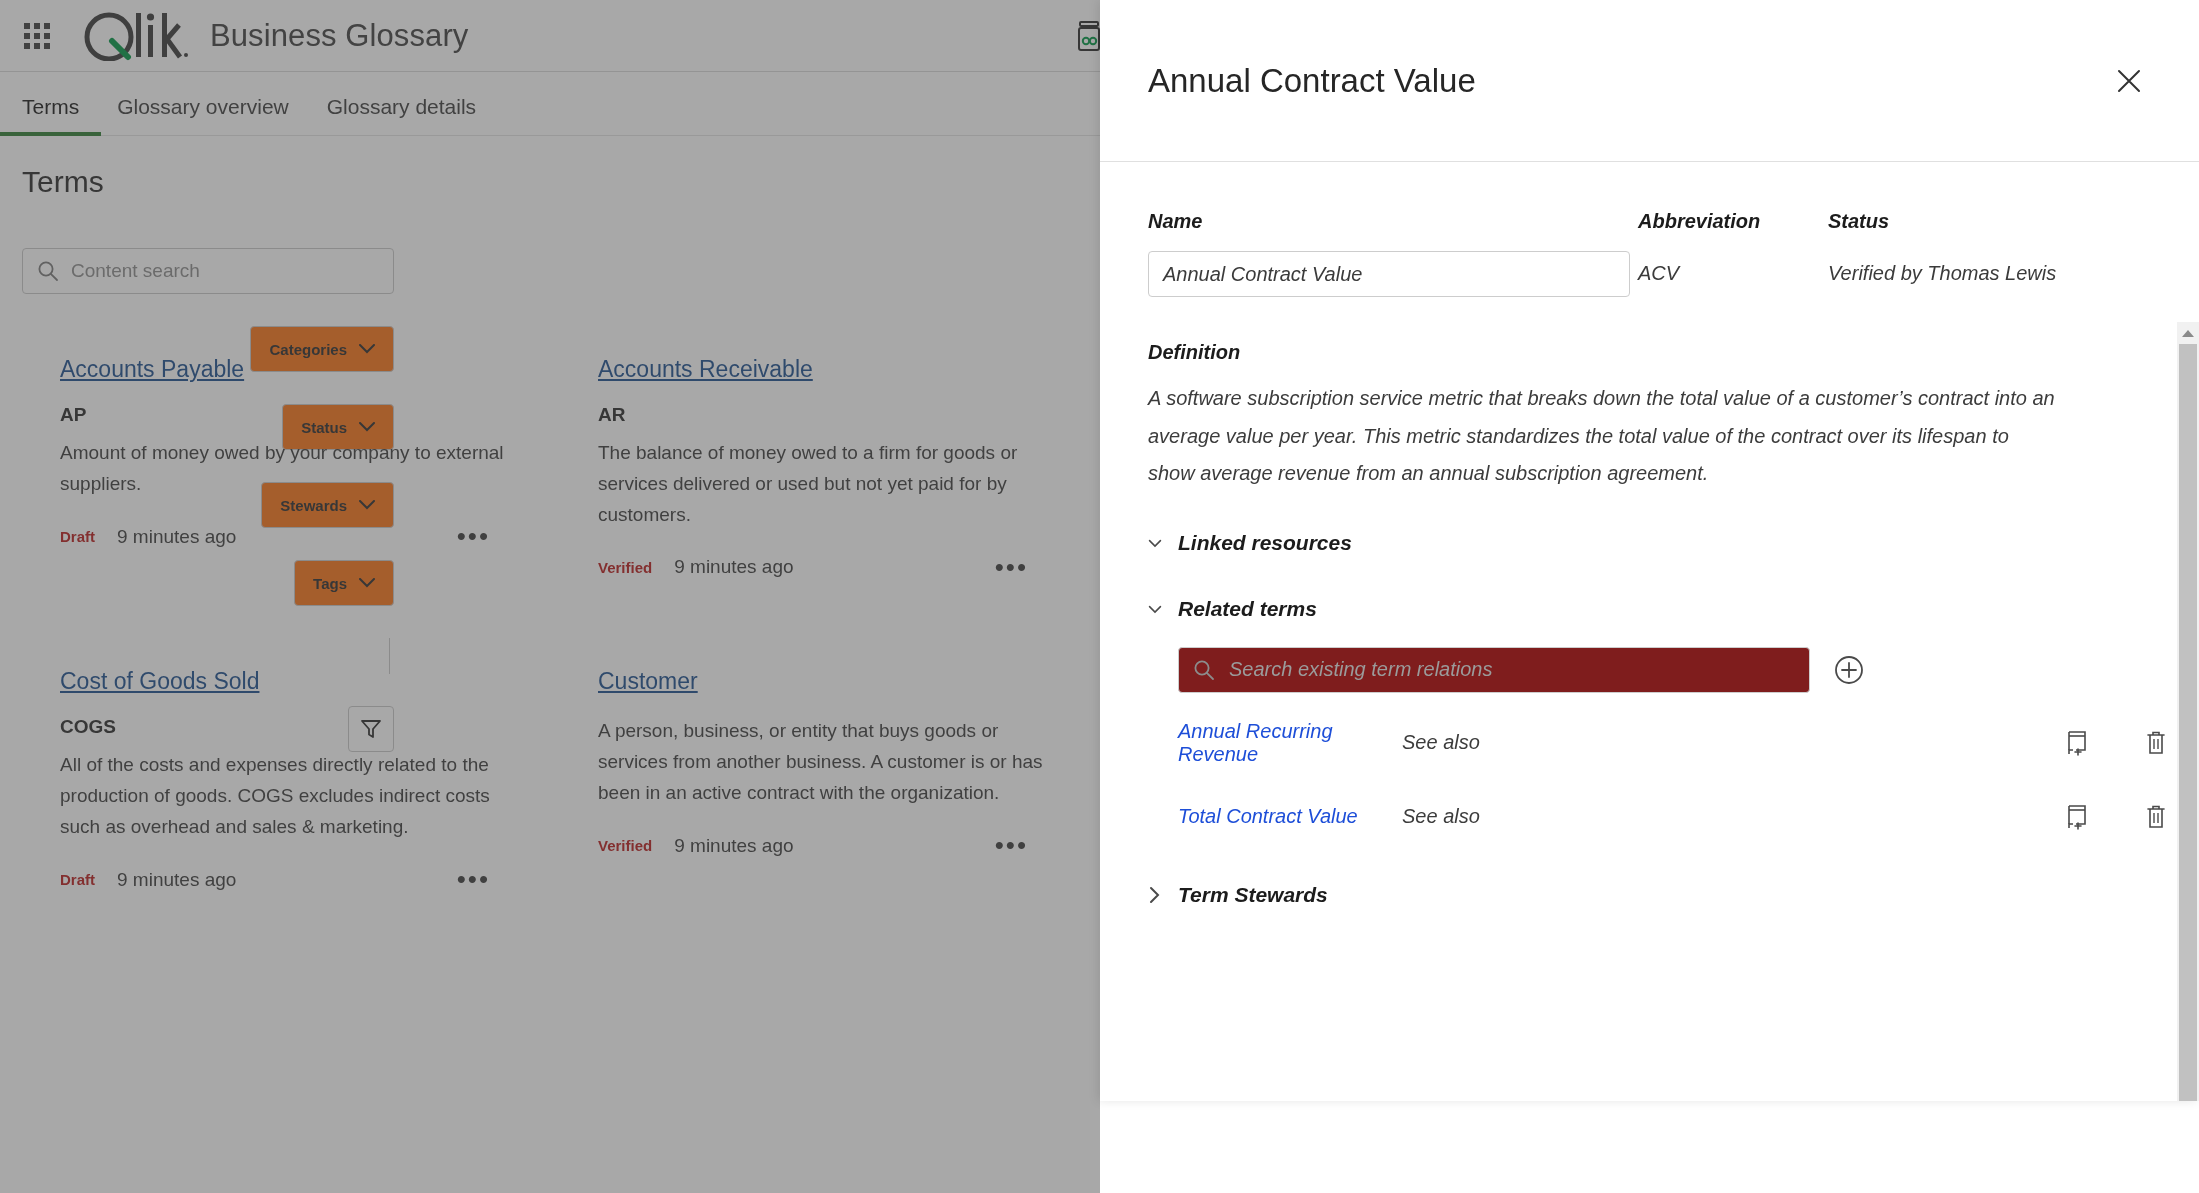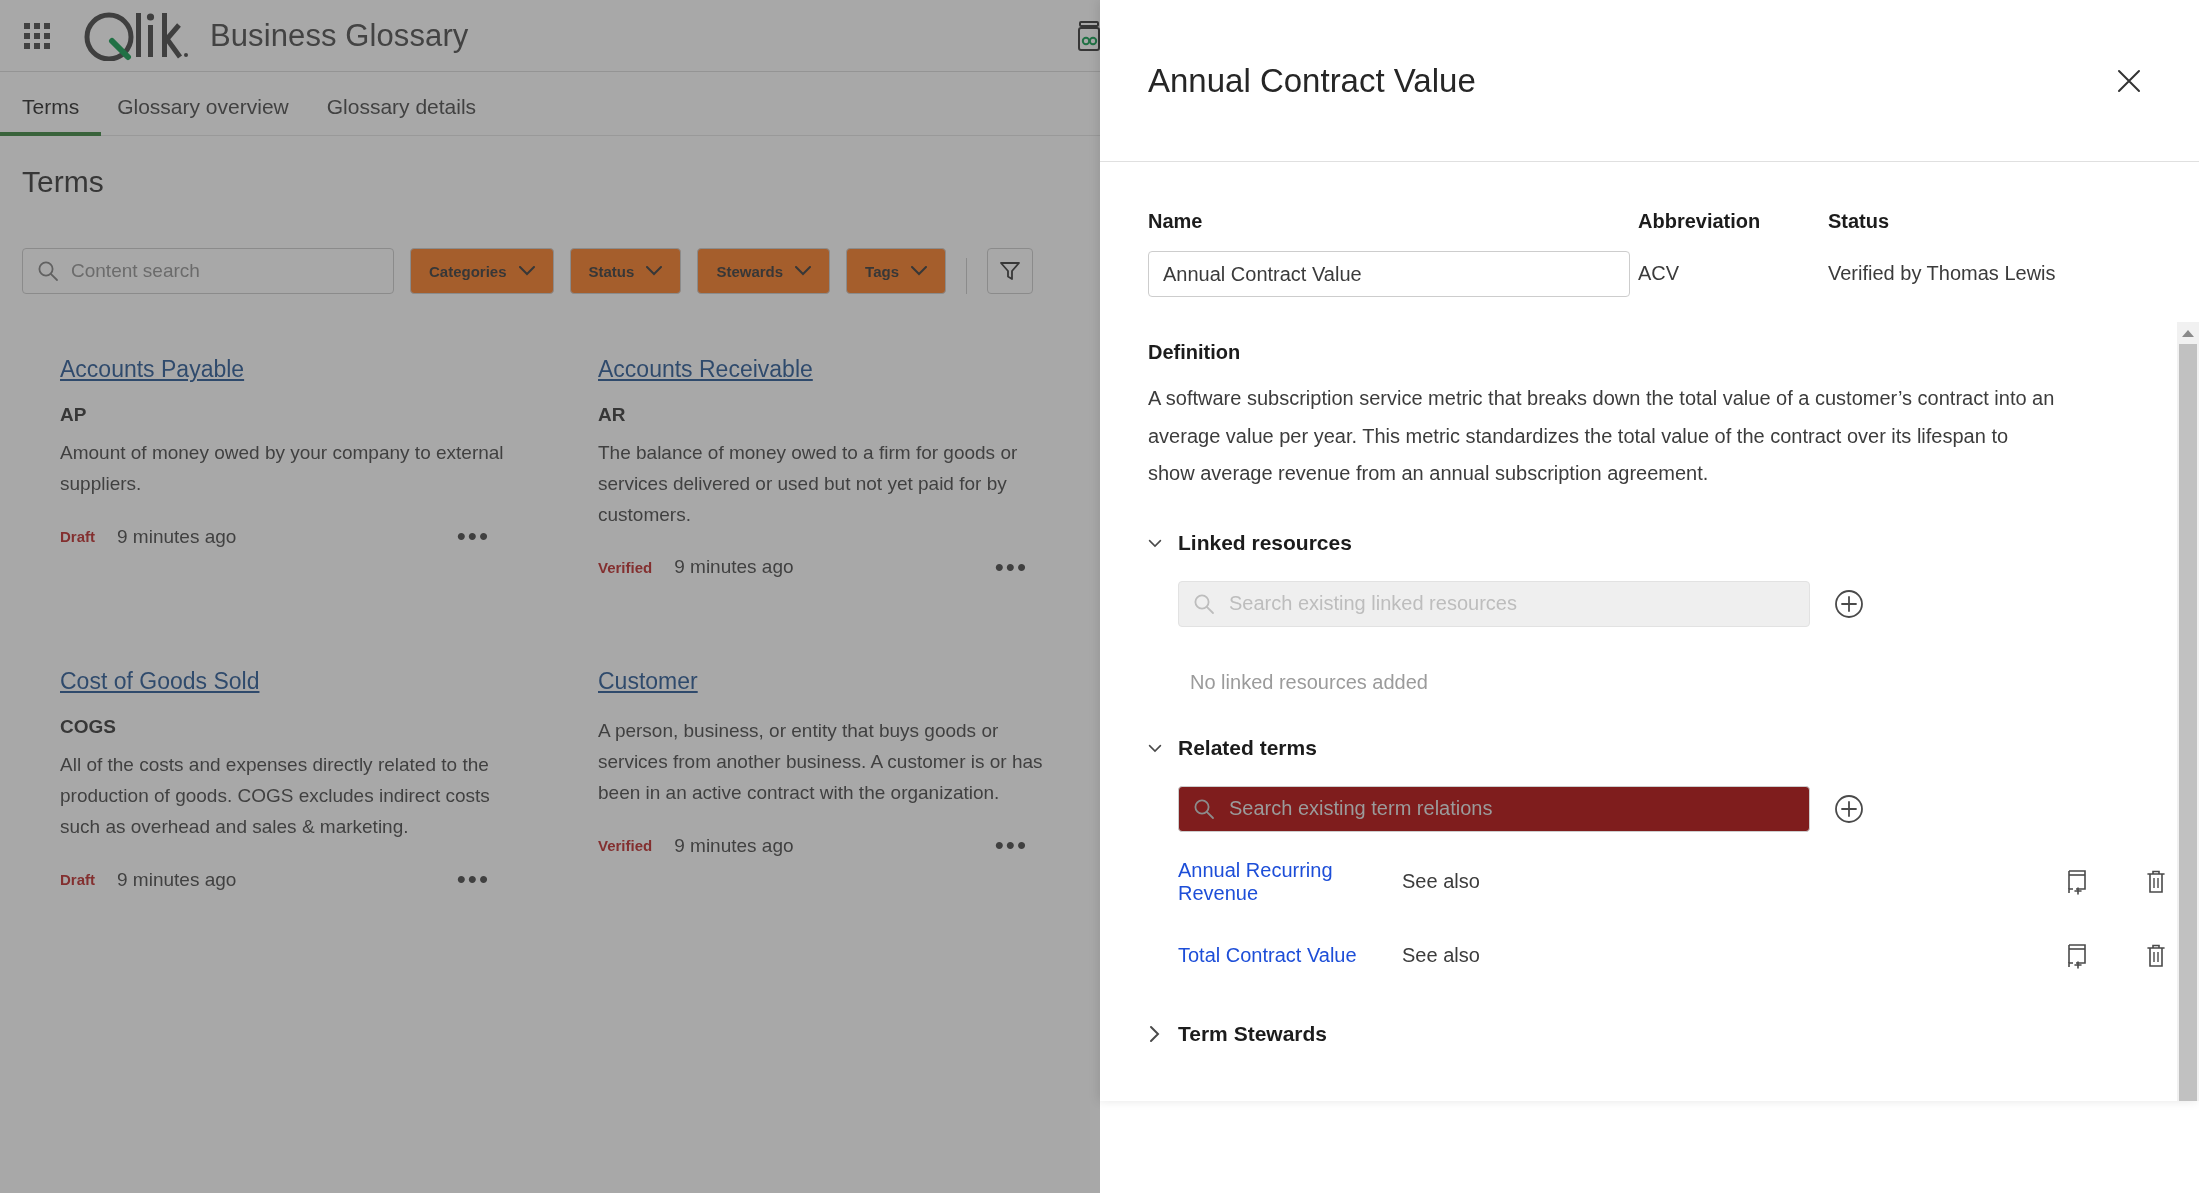--- a/index.html
+++ b/index.html
@@ -46,21 +46,21 @@
   .tabbar { position: absolute; left: 0; top: 72px; width: 2199px; height: 64px;
     display: flex; align-items: flex-end; border-bottom: 1px solid #e2e2e2; background: #fff; }
   .tab { padding: 0 0 16px 0; margin-left: 38px; font-size: 21px; color: #3d3d3d; position: relative; }
   .tab:first-child { margin-left: 22px; }
   .tab.active { color: #1a1a1a; }
   .tab.active::after { content: ""; position: absolute; left: -22px; right: -22px; bottom: -1px;
     height: 4px; background: #2e7d32; }
 
   .page-title { position: absolute; left: 22px; top: 165px; font-size: 30px; color: #2b2b2b; }
 
-  .filterbar { position: absolute; left: 22px; top: 248px; display: flex; align-items: flex-end; gap: 16px; }
+  .filterbar { position: absolute; left: 22px; top: 248px; display: flex; align-items: flex-end; gap: 32px; flex-direction: column; }
   .search-box { width: 372px; height: 46px; border: 1px solid #c9c9c9; border-radius: 4px;
     display: flex; align-items: center; padding: 0 14px; gap: 12px; background: #fff; }
   .search-box .ph { font-size: 19px; color: #8d8d8d; }
   .pill { height: 46px; border: 1px solid #c9c9c9; border-radius: 4px; background: #f97316;
     display: flex; align-items: center; gap: 12px; padding: 0 18px; font-size: 15px; color: #2b2b2b; font-weight: 700; }
   .vsep { width: 1px; height: 36px; background: #c9c9c9; margin: 0 4px; }
   .icon-btn-sq { width: 46px; height: 46px; border: 1px solid #c9c9c9; border-radius: 4px;
     background: #fff; display: flex; align-items: center; justify-content: center; }
 
   .cards { position: absolute; left: 22px; top: 318px; width: 1060px; }
@@ -80,21 +80,21 @@
 
   
   .drawer { position: absolute; right: 0; top: 0; width: 1099px; height: 1101px;
     background: #ffffff; box-shadow: -2px 0 10px rgba(0,0,0,.10); display: flex; flex-direction: column; }
   .drawer-head { height: 162px; display: flex; align-items: center; padding: 0 48px 0 48px;
     border-bottom: 1px solid #e0e0e0; flex: 0 0 auto; }
   .drawer-title { font-size: 33px; color: #262626; font-weight: 400; }
   .drawer-close { margin-left: auto; width: 44px; height: 44px; display: flex;
     align-items: center; justify-content: center; }
 
-  .drawer-body { position: relative; flex: 1 1 auto; overflow: hidden; padding: 48px 4px 0 48px; }
+  .drawer-body { position: relative; flex: 1 1 auto; overflow: hidden; padding: 48px 4px 0 48px; font-style: italic; }
 
   .meta-row { display: flex; align-items: flex-start; }
   .meta-col-name { width: 490px; }
   .meta-col-abbr { width: 190px; padding-top: 0; }
   .meta-col-status { flex: 1; }
   .meta-label { font-size: 20px; color: #1c1c1c; font-weight: 700; margin-bottom: 18px; }
   .name-input { width: 482px; height: 46px; border: 1px solid #cdcdcd; border-radius: 4px;
     display: flex; align-items: center; padding: 0 14px; font-size: 20px; color: #3b3b3b; background: #fff; }
   .meta-value { font-size: 20px; color: #3b3b3b; padding-top: 11px; }
 
@@ -335,38 +335,20 @@
 
 
       <div class="section">
         <div class="sec-head" style="margin-top:38px;">
           <span class="chev">
             <svg width="18" height="12" viewBox="0 0 18 12">
                 <path d="M2 3 L9 10 L16 3" fill="none" stroke="#4a4a4a" stroke-width="2" stroke-linecap="round"></path>
               </svg>
           </span>
           <span class="sec-title">Linked resources</span>
-        </div>
-        <div class="sec-body">
-          <div class="rel-search-row">
-            <div class="rel-search disabled">
-              <svg width="22" height="22" viewBox="0 0 22 22">
-                <circle cx="9" cy="9" r="6.6" fill="none" stroke="#bdbdbd" stroke-width="1.8"></circle>
-                <path d="M13.8 13.8 L20 20" stroke="#bdbdbd" stroke-width="1.8" stroke-linecap="round"></path>
-              </svg>
-              <span class="ph">Search existing linked resources</span>
-            </div>
-            <div class="add-btn">
-              <svg width="32" height="32" viewBox="0 0 32 32">
-                <circle cx="16" cy="16" r="13" fill="none" stroke="#4a4a4a" stroke-width="1.8"></circle>
-                <path d="M16 9 V23 M9 16 H23" stroke="#4a4a4a" stroke-width="1.8" stroke-linecap="round"></path>
-              </svg>
-            </div>
-          </div>
-          <div class="empty-note">No linked resources added</div>
         </div>
       </div>
 
       <div class="section">
         <div class="sec-head" style="margin-top:42px;">
           <span class="chev">
             <svg width="18" height="12" viewBox="0 0 18 12">
                 <path d="M2 3 L9 10 L16 3" fill="none" stroke="#4a4a4a" stroke-width="2" stroke-linecap="round"></path>
               </svg>
           </span>

